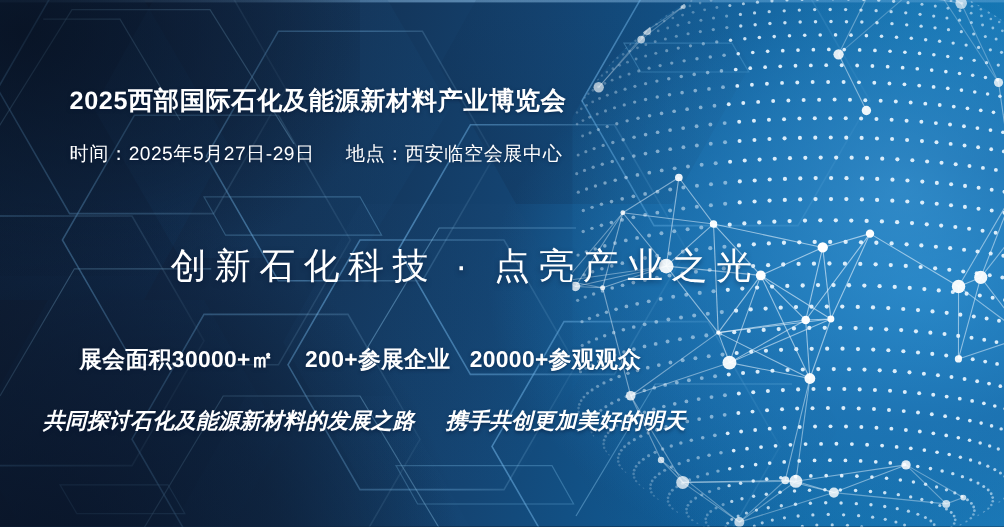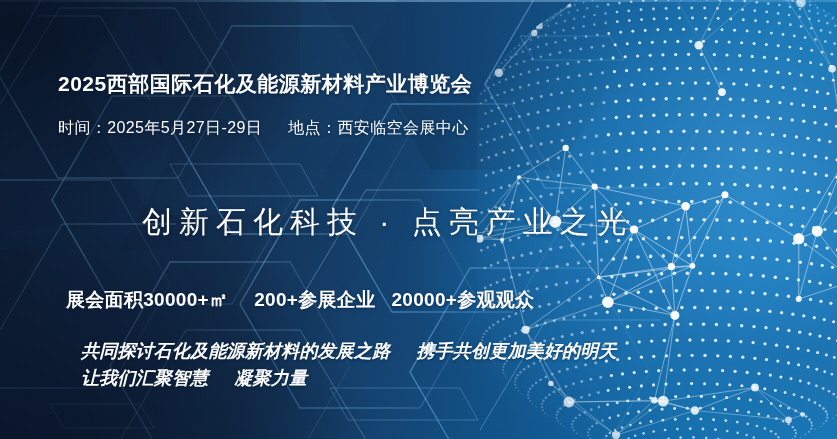--- a/index.html
+++ b/index.html
@@ -70,21 +70,20 @@
     position:absolute;left:66px;top:287px;
     font-size:19px;font-weight:bold;color:#ffffff;
     letter-spacing:.3px;white-space:nowrap;
     text-shadow:0 1px 3px rgba(0,20,50,.5);
   }
   .tag{
     position:absolute;left:36px;
     font-size:18px;font-weight:bold;font-style:italic;color:#ffffff;
     letter-spacing:.2px;white-space:nowrap;
     text-shadow:0 1px 3px rgba(0,20,50,.5);
-    margin-left:45px;
   }
   .tag1{top:339px;}
   .tag2{top:366px;}
   .gap{display:inline-block;width:26px;}
   .gap-sm{display:inline-block;width:16px;}
 </style>
 </head>
 <body>
 
 <div class="banner">
@@ -1900,18 +1899,15 @@
     <div class="slogan">创新石化科技 · 点亮产业之光</div>
 
     <div class="stats">
       <span>展会面积30000+㎡</span><span class="gap"></span><span>200+参展企业</span><span class="gap-sm"></span><span>20000+参观观众</span>
     </div>
 
     <div class="tag tag1">
       <span>共同探讨石化及能源新材料的发展之路</span><span class="gap"></span><span>携手共创更加美好的明天</span>
     </div>
 
-    <div class="tag tag2">
-      <span>让我们汇聚智慧</span><span class="gap"></span><span>凝聚力量</span>
-    </div>
 
   </div>
 </div>
 
 </body></html>

